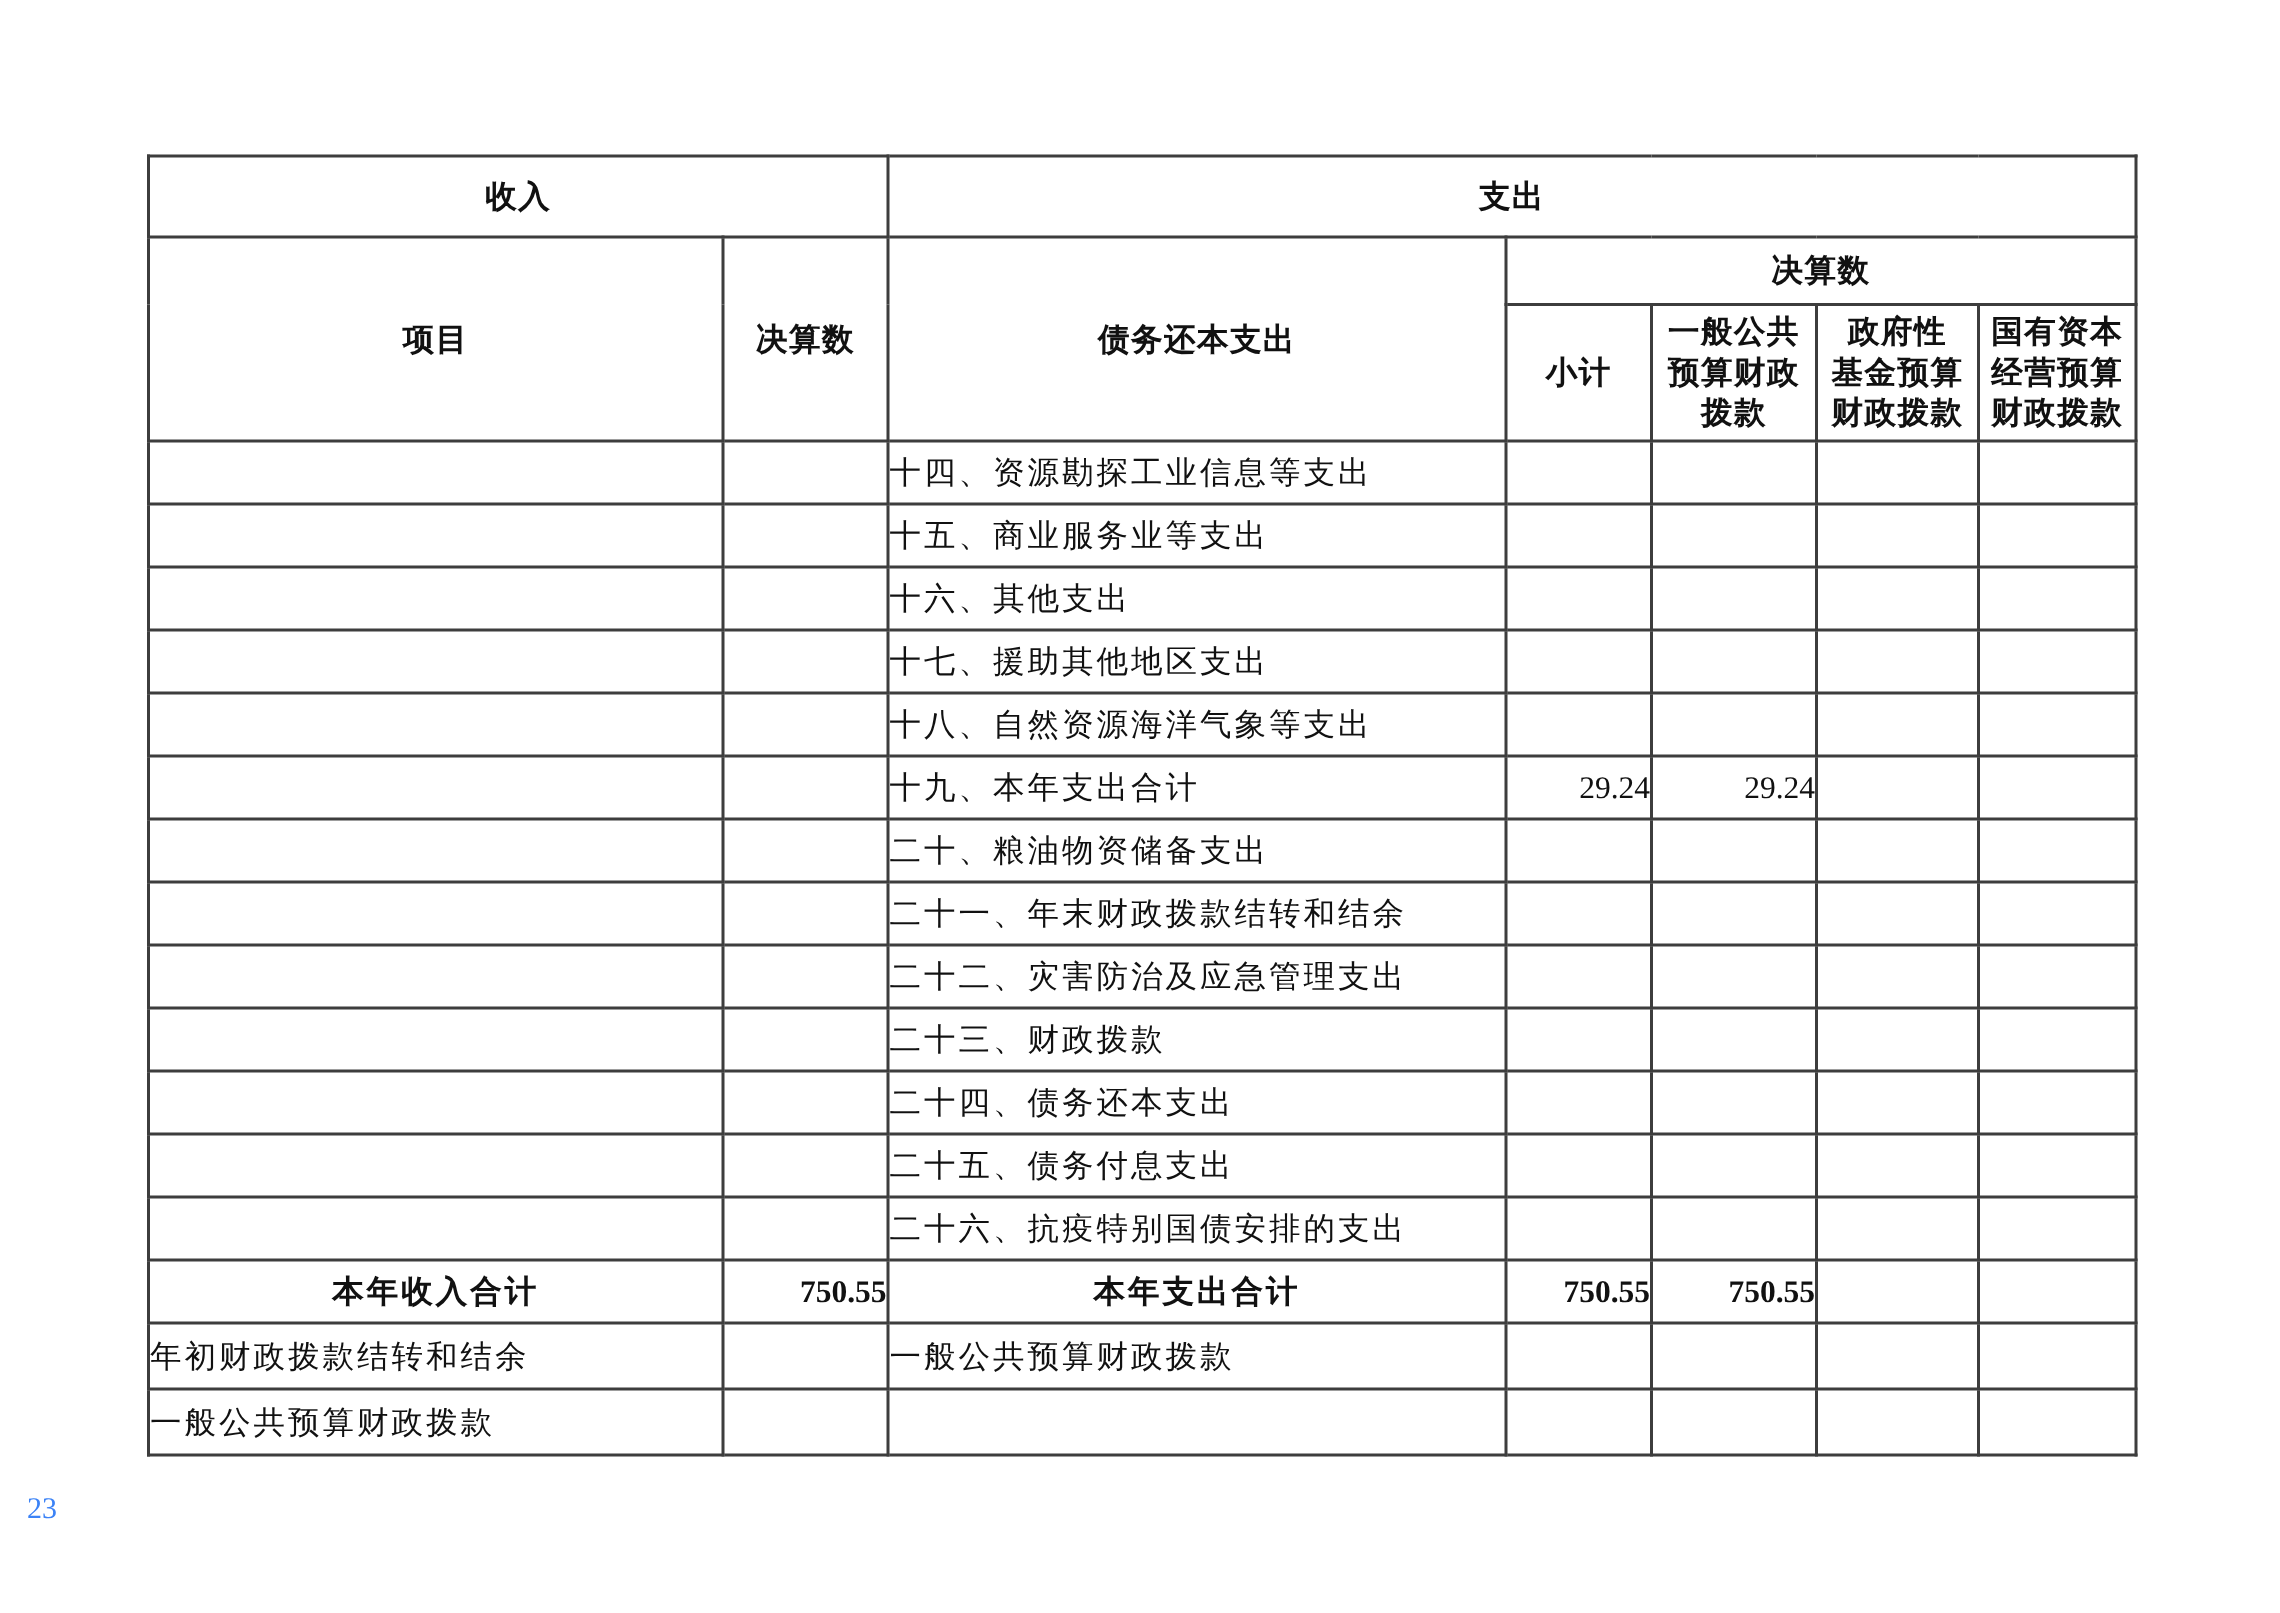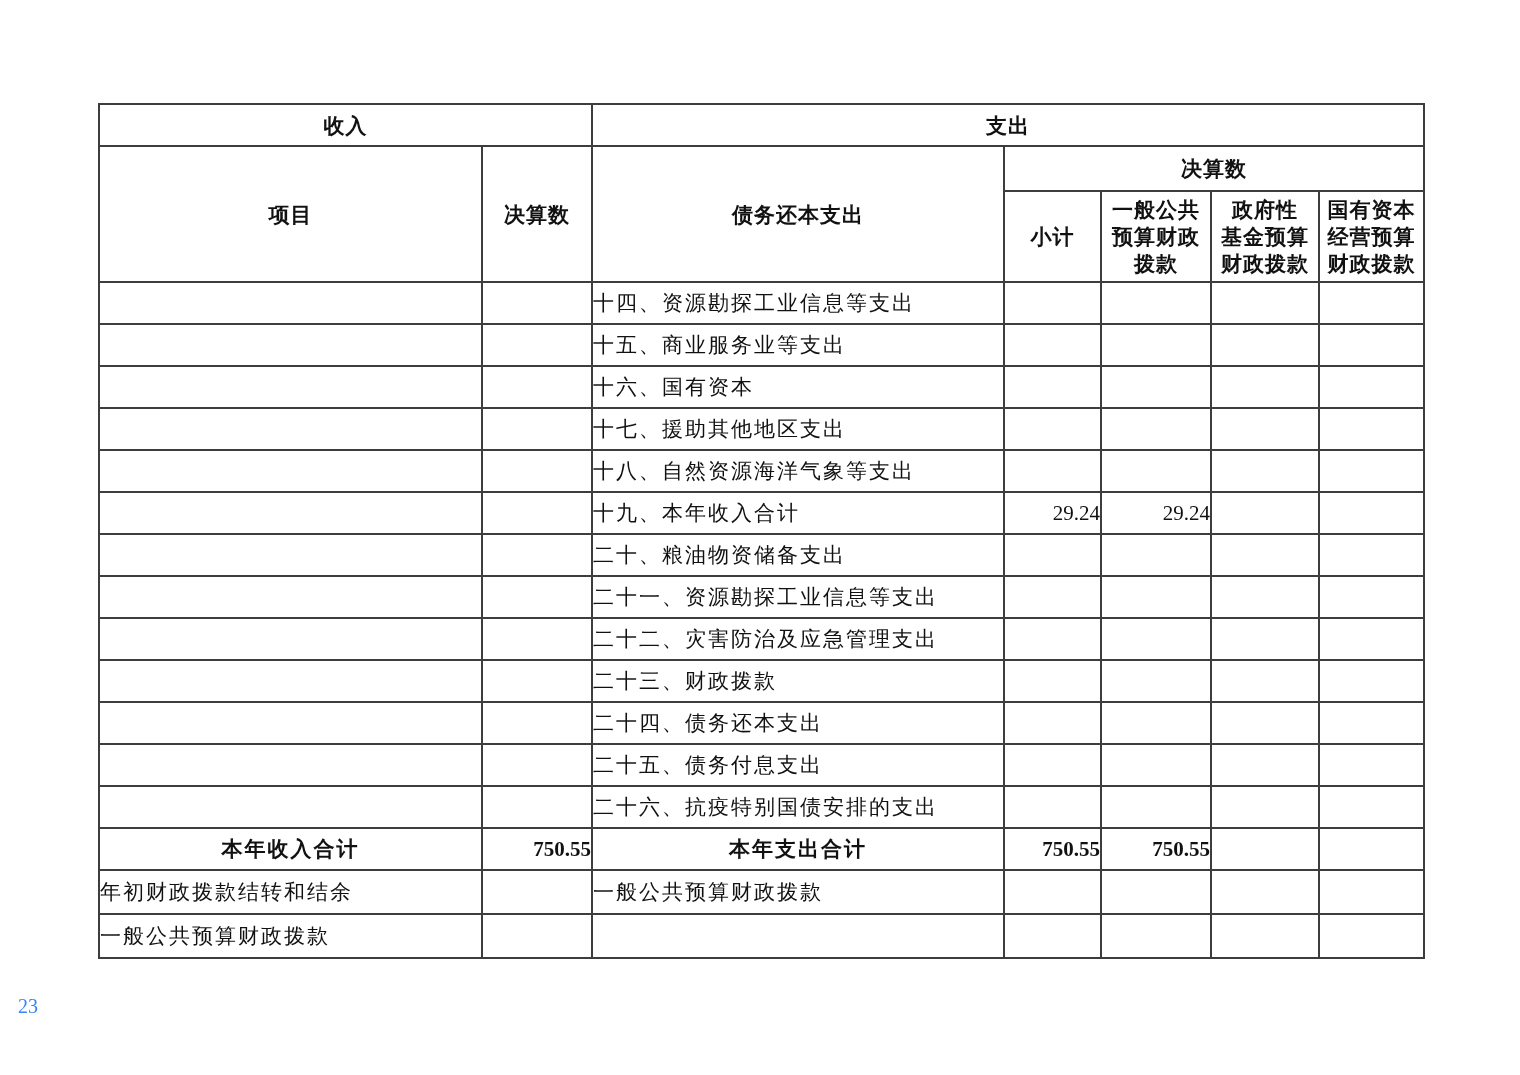--- a/index.html
+++ b/index.html
@@ -26,21 +26,21 @@
   }
   table.budget td {
     border: 2px solid #3d3d3d;
     vertical-align: middle;
     font-size: 21px;
     padding: 0;
     overflow: hidden;
     background: #ffffff;
   }
   
-  tr.h1  { height: 42px; }
+  tr.h1  { height: 54px; }
   tr.h2  { height: 45px; }
   tr.h3  { height: 91px; }
   tr.row-data  { height: 42px; padding-left: 27px; }
   tr.row-total { height: 42px; }
   tr.row-carry { height: 44px; }
   tr.row-indent{ height: 44px; }
 
   
   td.hdr {
     font-family: "Liberation Sans", "DejaVu Sans", sans-serif;
@@ -143,21 +143,21 @@
           <td class="num"></td>
           <td class="cell-expense">十五、商业服务业等支出</td>
           <td class="num"></td>
           <td class="num"></td>
           <td class="num"></td>
           <td class="num"></td>
         </tr>
         <tr class="row-data">
           <td class="cell-left8"></td>
           <td class="num"></td>
-          <td class="cell-expense">十六、国有资本</td>
+          <td class="cell-expense">十六、其他支出</td>
           <td class="num"></td>
           <td class="num"></td>
           <td class="num"></td>
           <td class="num"></td>
         </tr>
         <tr class="row-data">
           <td class="cell-left8"></td>
           <td class="num"></td>
           <td class="cell-expense">十七、援助其他地区支出</td>
           <td class="num"></td>
@@ -170,39 +170,39 @@
           <td class="num"></td>
           <td class="cell-expense">十八、自然资源海洋气象等支出</td>
           <td class="num"></td>
           <td class="num"></td>
           <td class="num"></td>
           <td class="num"></td>
         </tr>
         <tr class="row-data">
           <td class="cell-left8"></td>
           <td class="num"></td>
-          <td class="cell-expense">十九、本年收入合计</td>
+          <td class="cell-expense">十九、本年支出合计</td>
           <td class="num">29.24</td>
           <td class="num">29.24</td>
           <td class="num"></td>
           <td class="num"></td>
         </tr>
         <tr class="row-data">
           <td class="cell-left8"></td>
           <td class="num"></td>
           <td class="cell-expense">二十、粮油物资储备支出</td>
           <td class="num"></td>
           <td class="num"></td>
           <td class="num"></td>
           <td class="num"></td>
         </tr>
         <tr class="row-data">
           <td class="cell-left8"></td>
           <td class="num"></td>
-          <td class="cell-expense">二十一、资源勘探工业信息等支出</td>
+          <td class="cell-expense">二十一、年末财政拨款结转和结余</td>
           <td class="num"></td>
           <td class="num"></td>
           <td class="num"></td>
           <td class="num"></td>
         </tr>
         <tr class="row-data">
           <td class="cell-left8"></td>
           <td class="num"></td>
           <td class="cell-expense">二十二、灾害防治及应急管理支出</td>
           <td class="num"></td>

